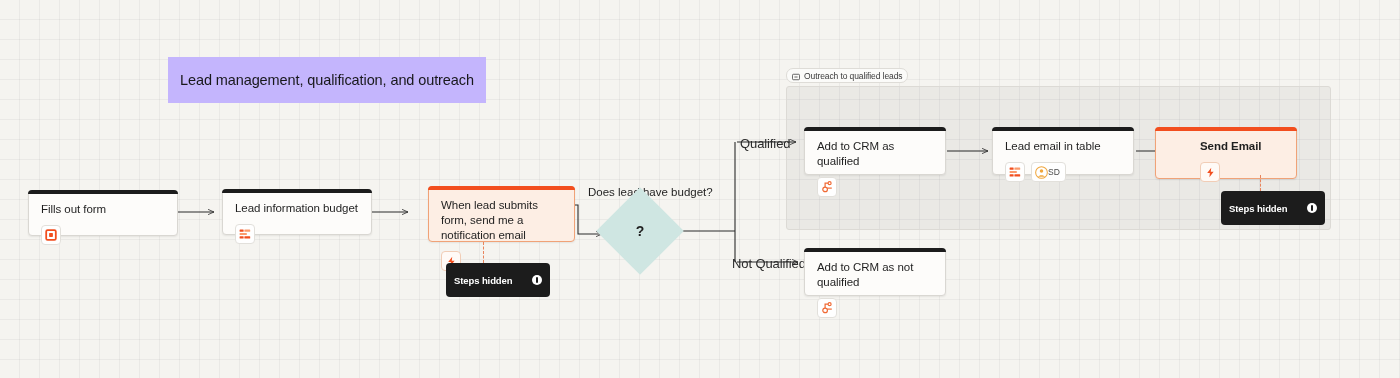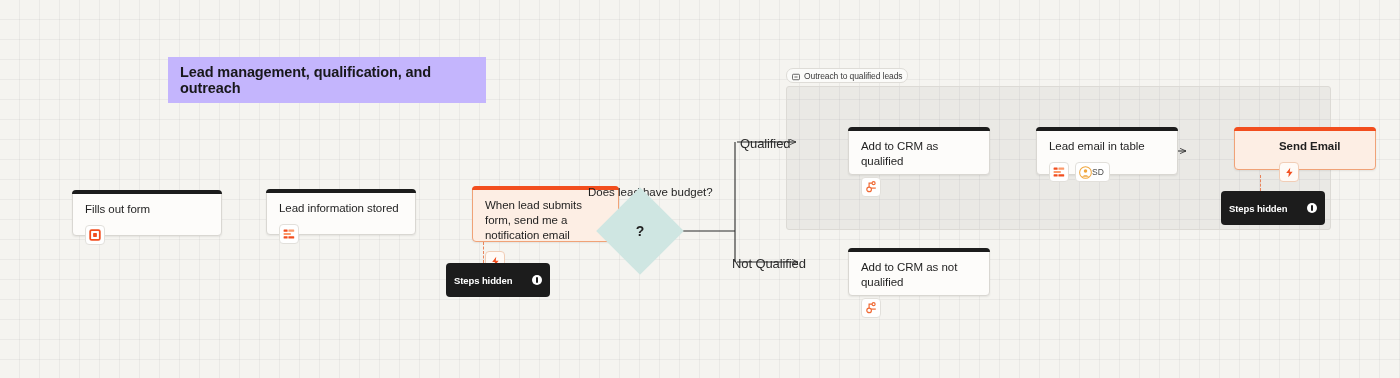--- a/index.html
+++ b/index.html
@@ -30,35 +30,34 @@
     width: 318px;
     height: 46px;
     background: #c4b5fd;
     display: flex;
     align-items: center;
     padding-left: 12px;
     box-sizing: border-box;
   }
   #title-banner .title-text {
     font-size: 14.5px;
-    font-weight: bold;
+    font-weight: normal;
     color: #18181b;
     letter-spacing: -0.1px;
   }
 
   
   .node {
     position: absolute;
     box-sizing: border-box;
     background: #fdfcfa;
     border: 1px solid #d9d7d2;
     border-radius: 4px;
     box-shadow: 0 1px 2px rgba(0,0,0,0.07);
     padding: 11px 12px 10px 12px;
-    margin-left: 44px;
   }
   .node .bar {
     position: absolute;
     left: -1px;
     right: -1px;
     top: -1px;
     height: 4px;
     border-radius: 4px 4px 0 0;
     background: #1c1c1c;
   }
@@ -297,21 +296,21 @@
         <svg width="12" height="12" viewBox="0 0 12 12">
           <rect x="1.2" y="1.2" width="9.6" height="9.6" rx="1.4" fill="none" stroke="#f24e1e" stroke-width="1.8"></rect>
           <rect x="4.1" y="4.1" width="3.8" height="3.8" rx="0.6" fill="#f24e1e"></rect>
         </svg>
       </span>
     </div>
   </div>
 
   <div class="node" style="left:222px; top:189px; width:150px; height:46px;">
     <div class="bar"></div>
-    <div class="label">Lead information stored</div>
+    <div class="label">Lead information budget</div>
     <div class="icons">
       <span class="chip">
         <svg width="12" height="12" viewBox="0 0 12 12">
           <rect x="0.6" y="1.6" width="4" height="2.2" rx="0.5" fill="#f24e1e"></rect>
           <rect x="5.4" y="1.6" width="5.8" height="2.2" rx="0.5" fill="#fb9a6b"></rect>
           <rect x="0.6" y="4.9" width="7.2" height="2.2" rx="0.5" fill="#fb9a6b"></rect>
           <rect x="0.6" y="8.2" width="4" height="2.2" rx="0.5" fill="#f24e1e"></rect>
           <rect x="5.4" y="8.2" width="5.8" height="2.2" rx="0.5" fill="#f24e1e"></rect>
         </svg>
       </span>
@@ -375,21 +374,21 @@
         <svg width="13" height="13" viewBox="0 0 14 14">
           <circle cx="7" cy="7" r="6.3" fill="none" stroke="#f0a63c" stroke-width="1.1"></circle>
           <circle cx="7" cy="5.3" r="1.9" fill="#f0a63c"></circle>
           <path d="M 3.3 11.6 C 4.2 9.3 9.8 9.3 10.7 11.6" fill="#f0a63c"></path>
         </svg>
         <span class="initials">SD</span>
       </span>
     </div>
   </div>
 
-  <div class="node accent" style="left:1190px; top:127px; width:142px; height:43px;padding-left:44px;">
+  <div class="node accent" style="left:1155px; top:127px; width:142px; height:52px;padding-left:44px;">
     <div class="bar"></div>
     <div class="label bold">Send Email</div>
     <div class="icons">
       <span class="chip">
         <svg width="11" height="11" viewBox="0 0 12 12">
           <path d="M 6.8 0.8 L 2.4 6.6 L 5.3 6.6 L 4.8 11.2 L 9.4 5.2 L 6.3 5.2 Z" fill="#f24e1e"></path>
         </svg>
       </span>
     </div>
   </div>

